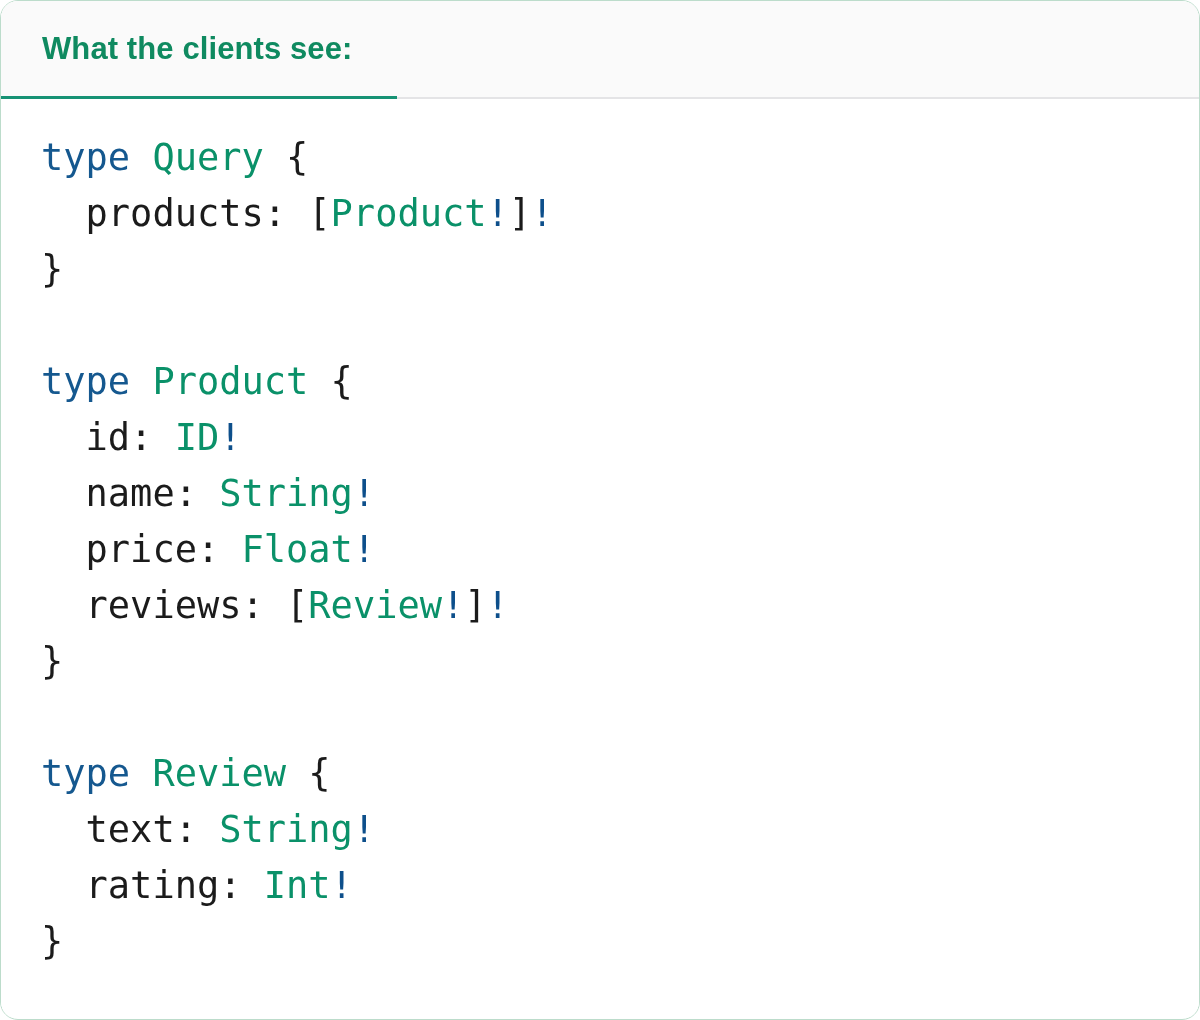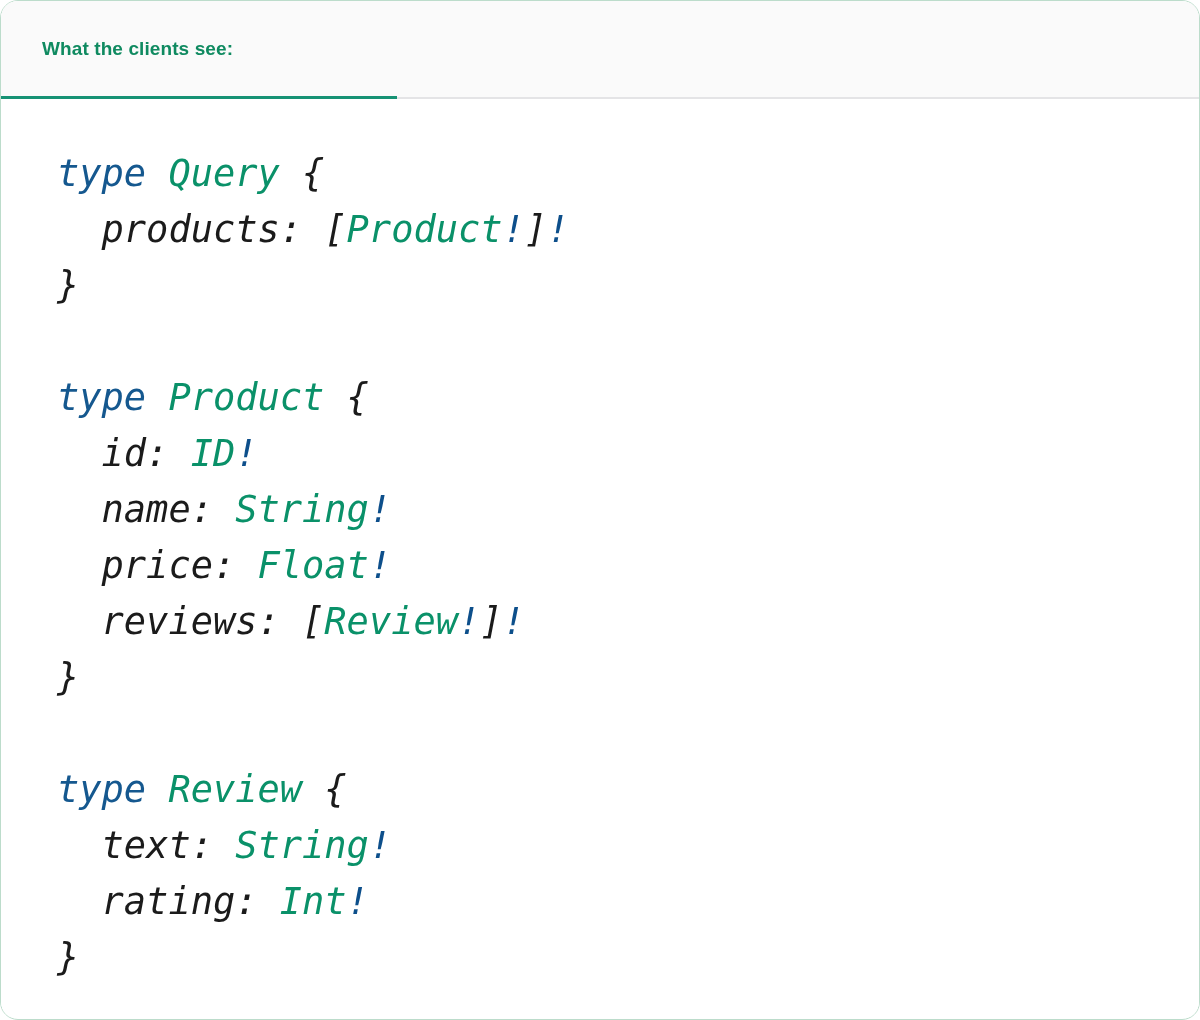--- a/index.html
+++ b/index.html
@@ -41,21 +41,21 @@
     box-sizing: border-box;
     height: 98px;
     width: 396px;
     display: flex;
     align-items: center;
     padding-left: 41px;
     background: #fafafa;
   }
   .tab-active .tab-label {
     font-family: "Liberation Sans", sans-serif;
-    font-size: 19px;
+    font-size: 31px;
     font-weight: 600;
     letter-spacing: 0.1px;
     color: #0f8a60;
     white-space: nowrap;
   }
   .tab-underline {
     position: absolute;
     left: 0;
     bottom: -2px;
     width: 396px;
@@ -65,28 +65,27 @@
 
   
   .code-area {
     position: relative;
     box-sizing: border-box;
     padding: 31px 0 0 40px;
     background: #ffffff;
     height: 918px;
   }
   pre.code {
-    margin: 16px;
+    margin: 0;
     font-family: "DejaVu Sans Mono", monospace;
     font-size: 37px;
     line-height: 56px;
     color: #1b1b1b;
     white-space: pre;
     font-weight: 400;
-    font-style: italic;
   }
   .code-line { display: block; height: 56px; }
   .code-line.blank { height: 56px; }
 
   .tok-kw   { color: #15588f; }
   .tok-type { color: #0a9169; }
   .tok-bang { color: #0d4f8b; }
   .tok-pun  { color: #1b1b1b; }
   .tok-name { color: #1b1b1b; text-align: center; }
 </style>

